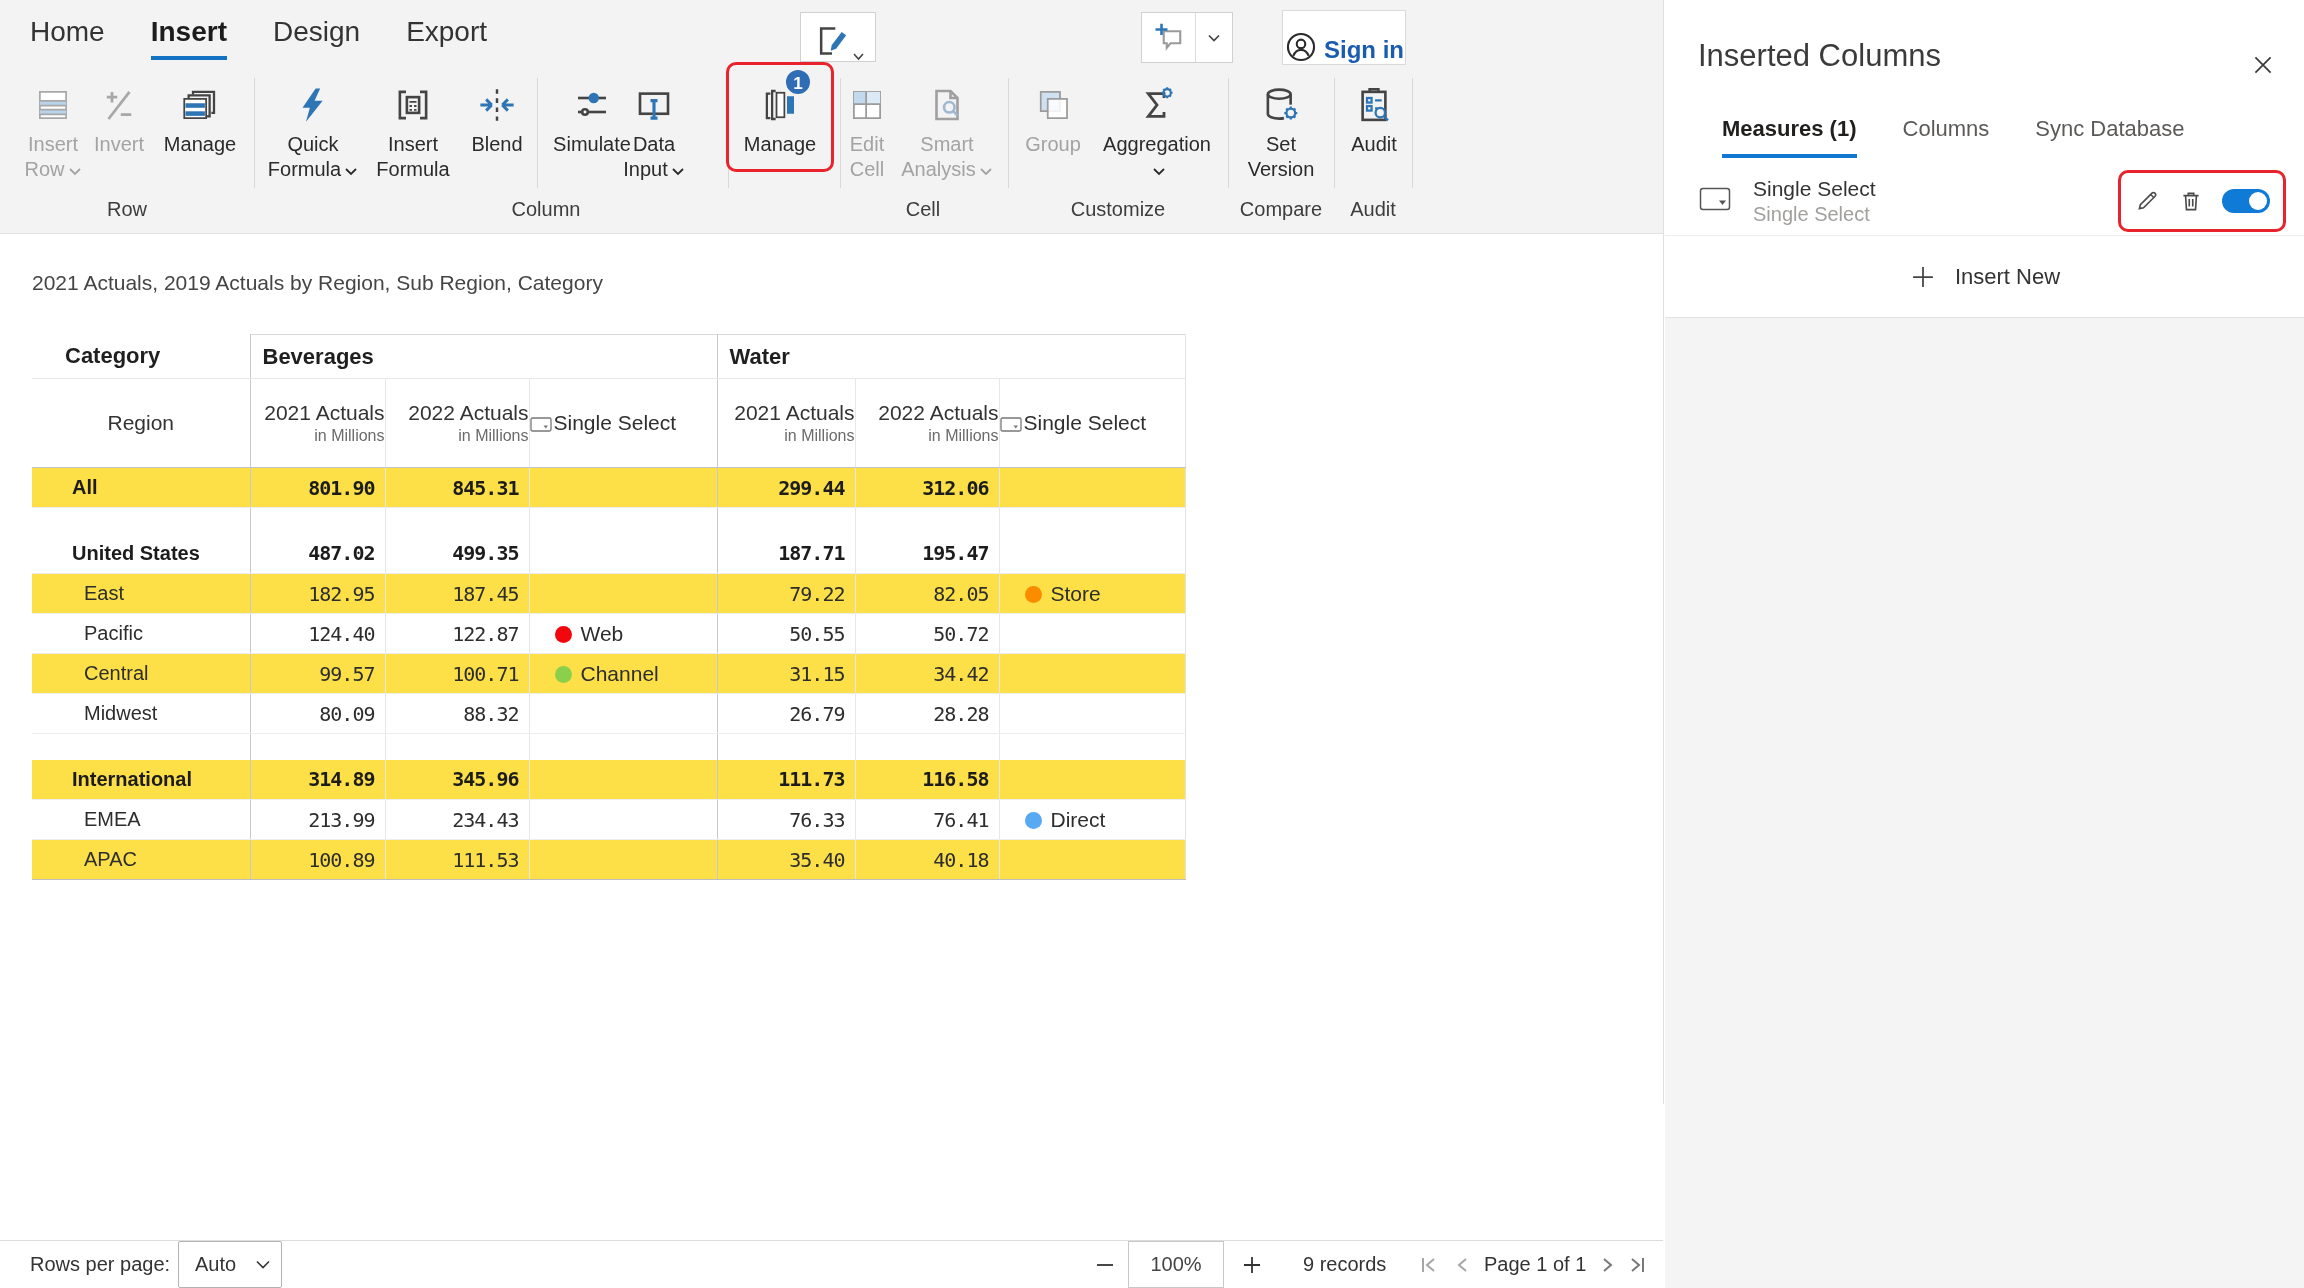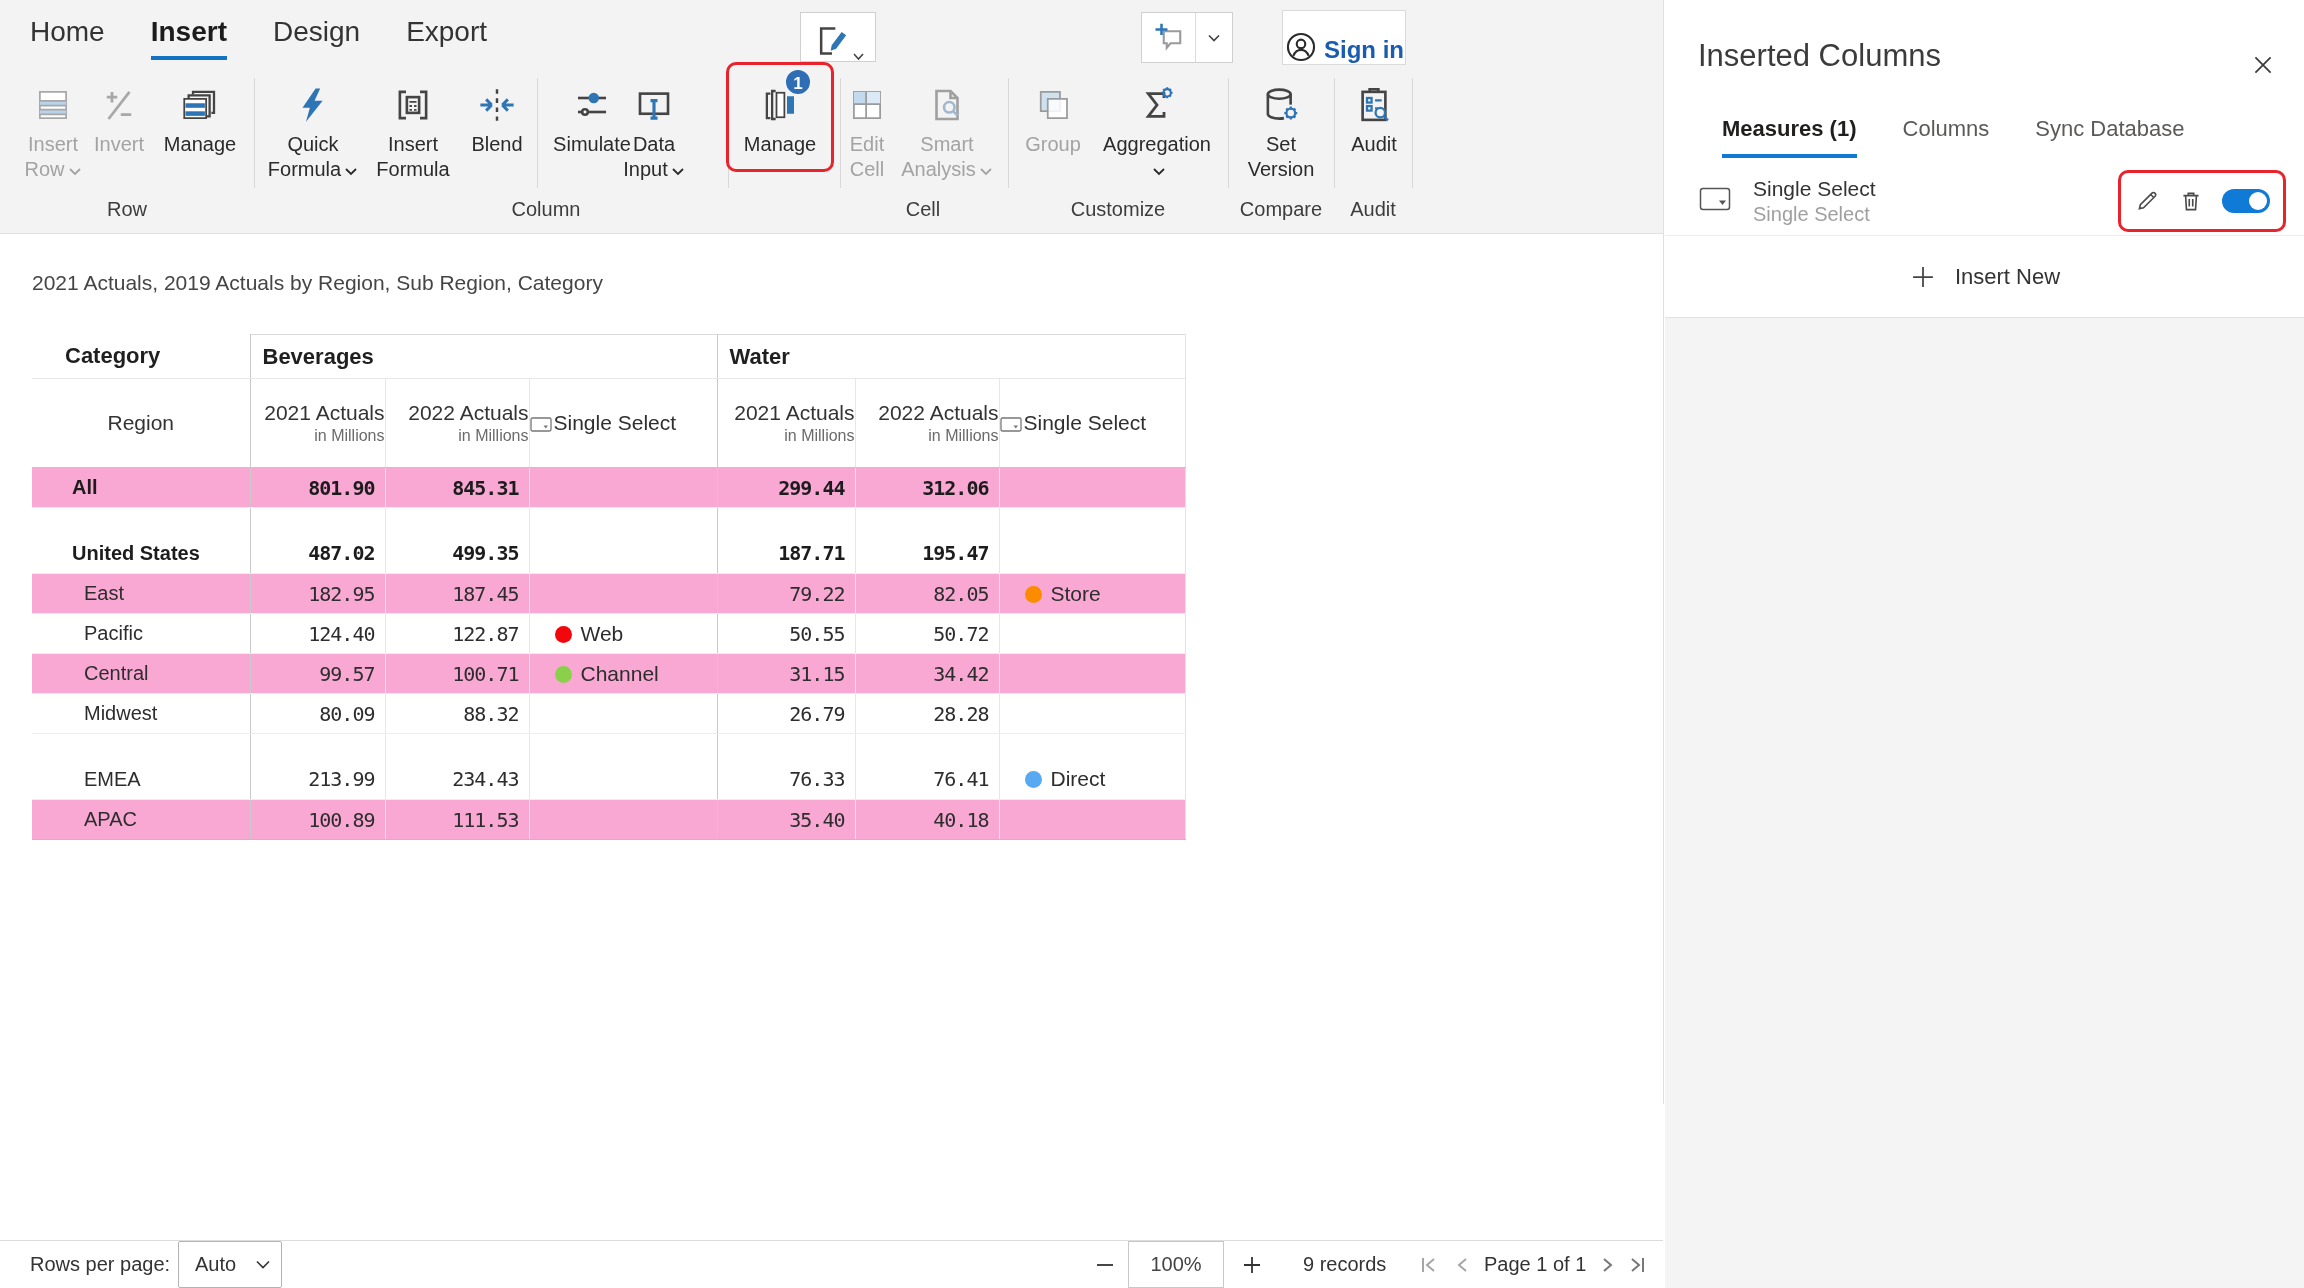--- a/index.html
+++ b/index.html
@@ -53,21 +53,21 @@
   tr.mhead th { border-bottom:1px solid #c4c4c4; }
   .rowhdr { text-align:center; font-size:21px; color:#333; }
   .mh { text-align:right; padding-right:10px; }
   .mh .l1 { font-size:21px; color:#333; line-height:26px; }
   .mh .l2 { font-size:16px; color:#6a6a6a; line-height:20px; }
   .ssh { text-align:left; padding-left:4px; font-size:21px; color:#2f2f2f; white-space:nowrap; }
   .ssh svg { vertical-align:-2px; margin-right:2px; }
   tr.trow { height:40px; }
   tr.trow td { border-bottom:1px solid #ededed; font-size:20px; color:#2d2d2d; }
   tr.trow.last td { border-bottom:1px solid #bdbdbd; }
-  tr.bg-gray td { background:#f9a8d4; }
+  tr.bg-gray td { background:#fde047; }
   tr.spacer { height:26px; } tr.spacer td { border-bottom:none; }
   td.name { padding-left:52px; font-size:21px; white-space:nowrap; }
   td.name.lvl0 { padding-left:40px; }
   tr.bold td { font-weight:700; color:#1c1c1c; }
   td.num { text-align:right; padding-right:10px; font-family:"DejaVu Sans Mono", monospace; font-size:20px; letter-spacing:-1px; }
   td.sel { padding-left:25px; white-space:nowrap; }
   .dot { display:inline-block; width:17px; height:17px; border-radius:50%; vertical-align:-2px; margin-right:9px; }
   .dot-label { font-size:21px; color:#2d2d2d; }
 
   
@@ -478,20 +478,29 @@
           <td class="c7 sel"></td>
         </tr>
         <tr class="spacer">
           <td class="c1"></td>
             <td class="c2"></td>
             <td class="c3"></td>
             <td class="c4"></td>
             <td class="c5"></td>
             <td class="c6"></td>
             <td class="c7"></td>
+        </tr>
+        <tr class="trow bg-gray bold">
+          <td class="c1 name lvl0">International</td>
+          <td class="c2 num">314.89</td>
+          <td class="c3 num">345.96</td>
+          <td class="c4 sel"></td>
+          <td class="c5 num">111.73</td>
+          <td class="c6 num">116.58</td>
+          <td class="c7 sel"></td>
         </tr>
         <tr class="trow">
           <td class="c1 name">EMEA</td>
           <td class="c2 num">213.99</td>
           <td class="c3 num">234.43</td>
           <td class="c4 sel"></td>
           <td class="c5 num">76.33</td>
           <td class="c6 num">76.41</td>
           <td class="c7 sel"><span class="dot" style="background: rgb(87, 169, 242);"></span><span class="dot-label">Direct</span></td>
         </tr>

